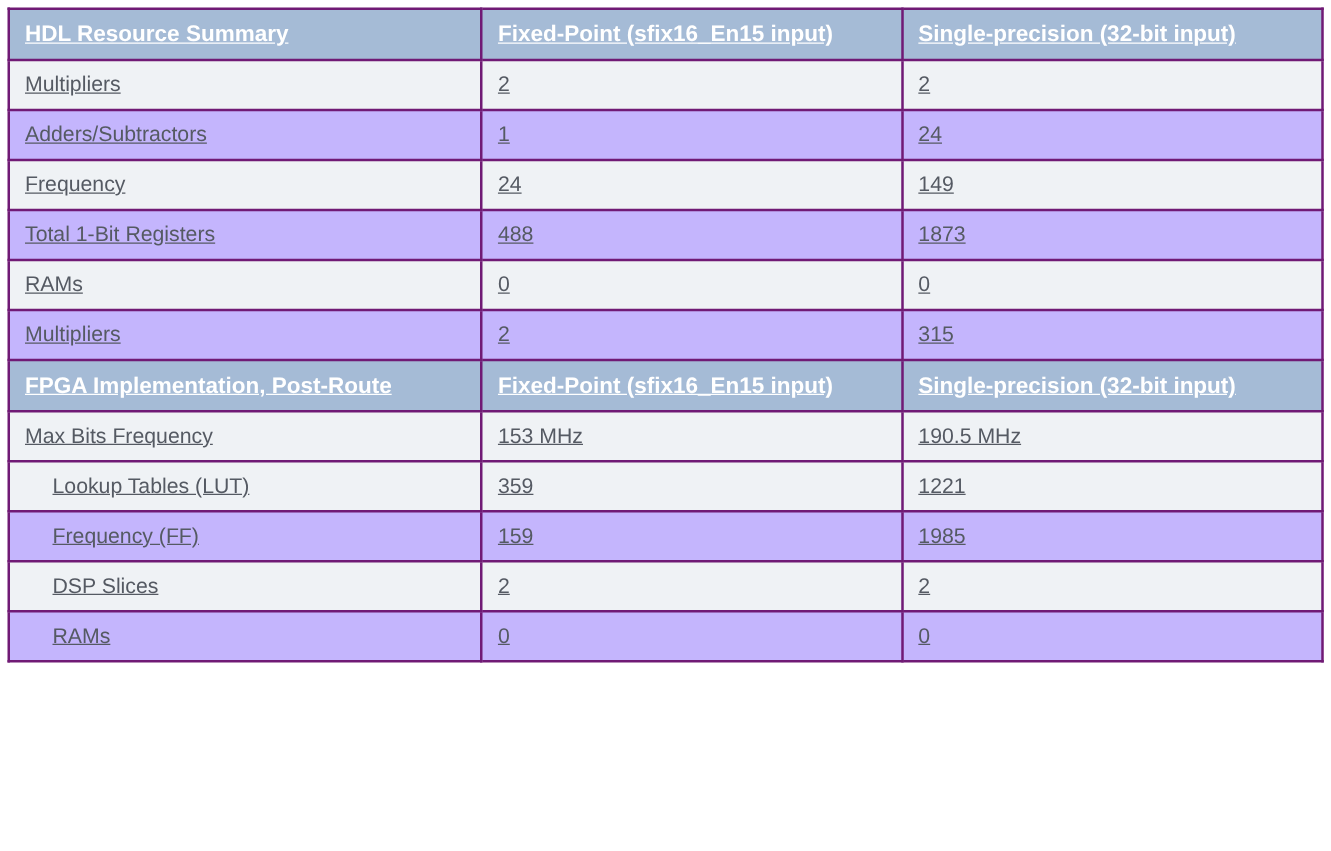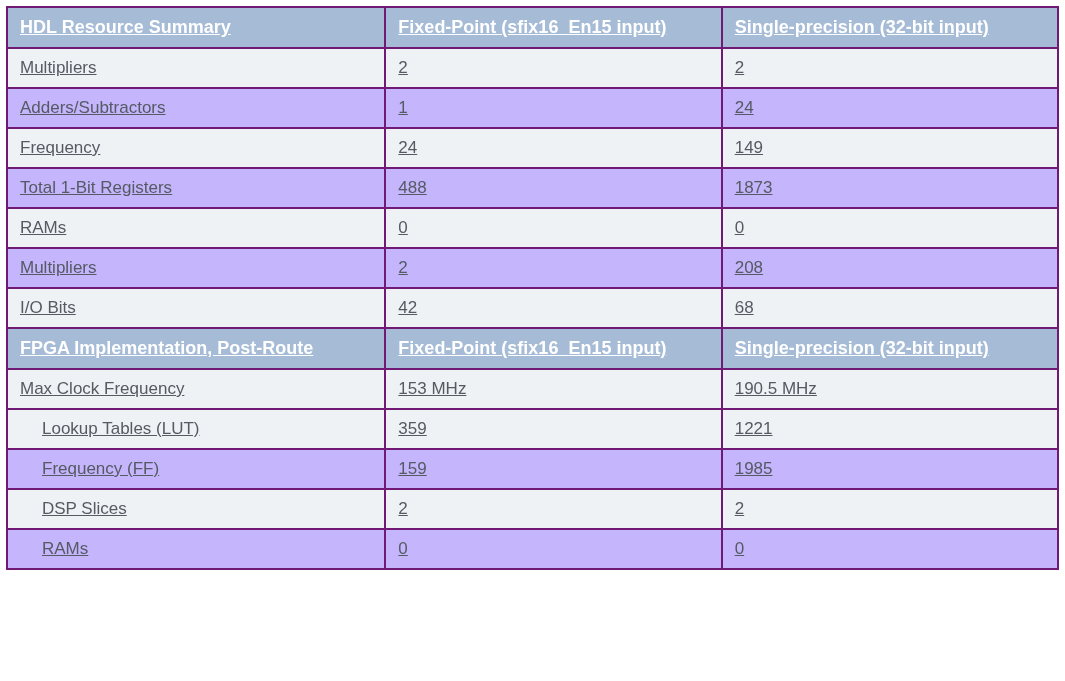--- a/index.html
+++ b/index.html
@@ -81,34 +81,29 @@
         <td>1873</td>
       </tr>
       <tr>
         <td>RAMs</td>
         <td>0</td>
         <td>0</td>
       </tr>
       <tr class="alt">
         <td>Multipliers</td>
         <td>2</td>
-        <td>208</td>
-      </tr>
-      <tr>
-        <td>I/O Bits</td>
-        <td>42</td>
-        <td>68</td>
+        <td>315</td>
       </tr>
       <tr>
         <th>FPGA Implementation, Post-Route</th>
         <th>Fixed-Point (sfix16_En15 input)</th>
         <th>Single-precision (32-bit input)</th>
       </tr>
       <tr>
-        <td>Max Clock Frequency</td>
+        <td>Max Bits Frequency</td>
         <td>153 MHz</td>
         <td>190.5 MHz</td>
       </tr>
       <tr>
         <td class="indent">Lookup Tables (LUT)</td>
         <td>359</td>
         <td>1221</td>
       </tr>
       <tr class="alt">
         <td class="indent">Frequency (FF)</td>

